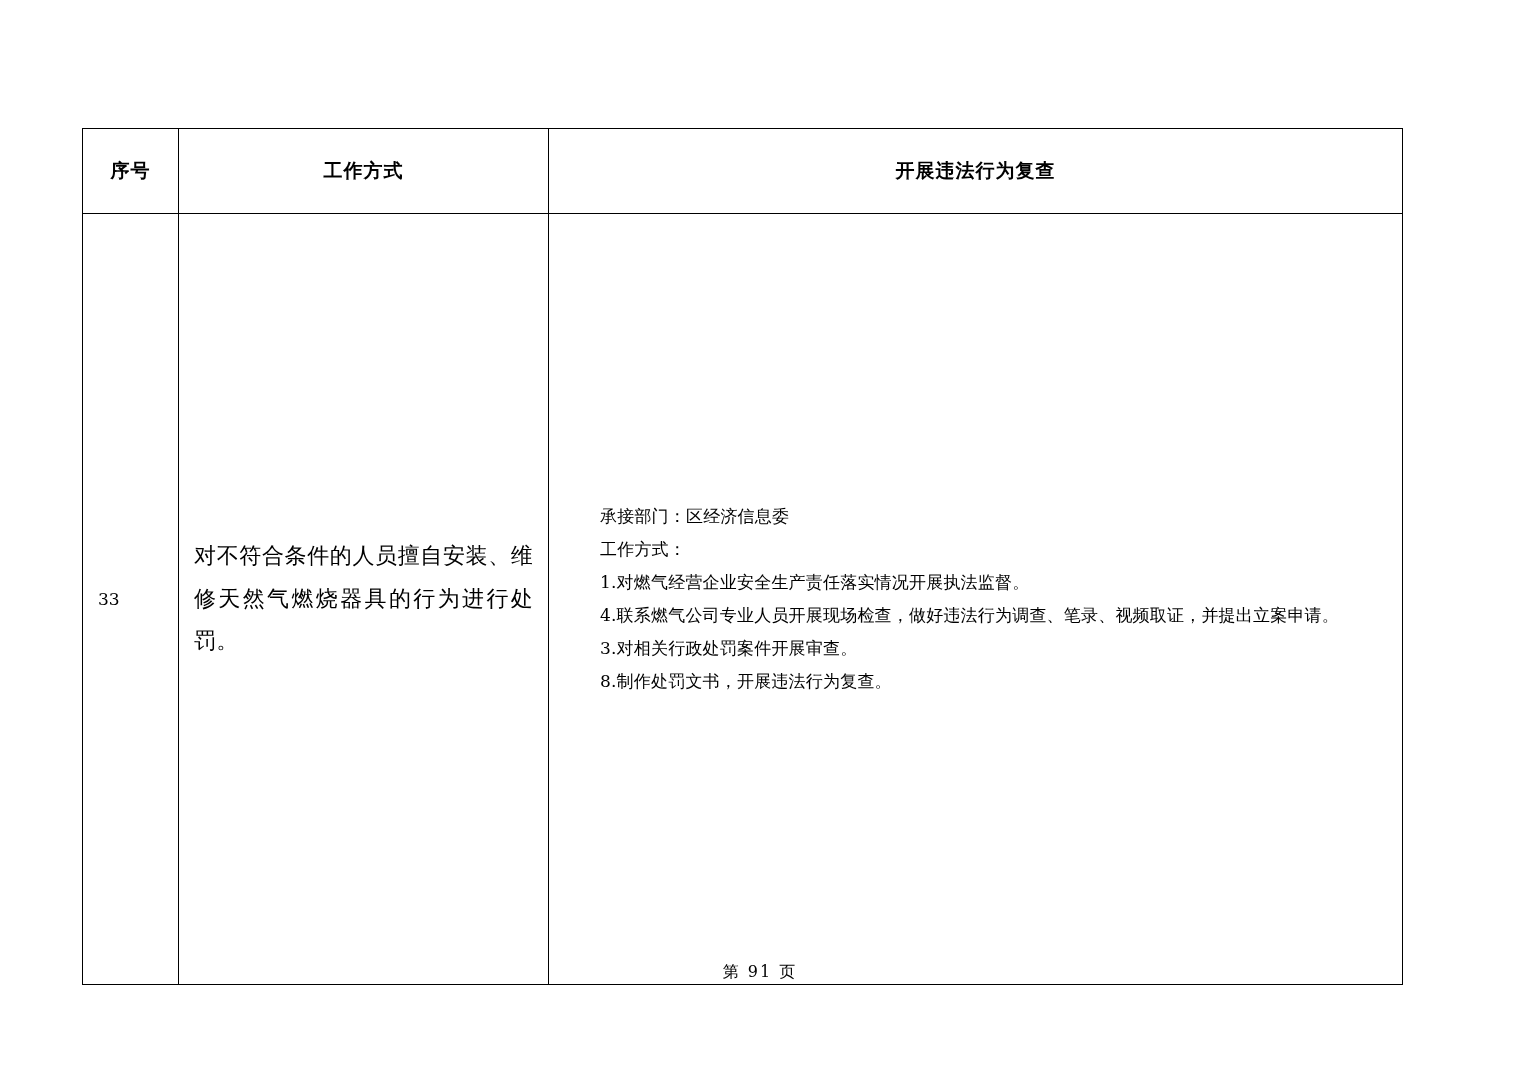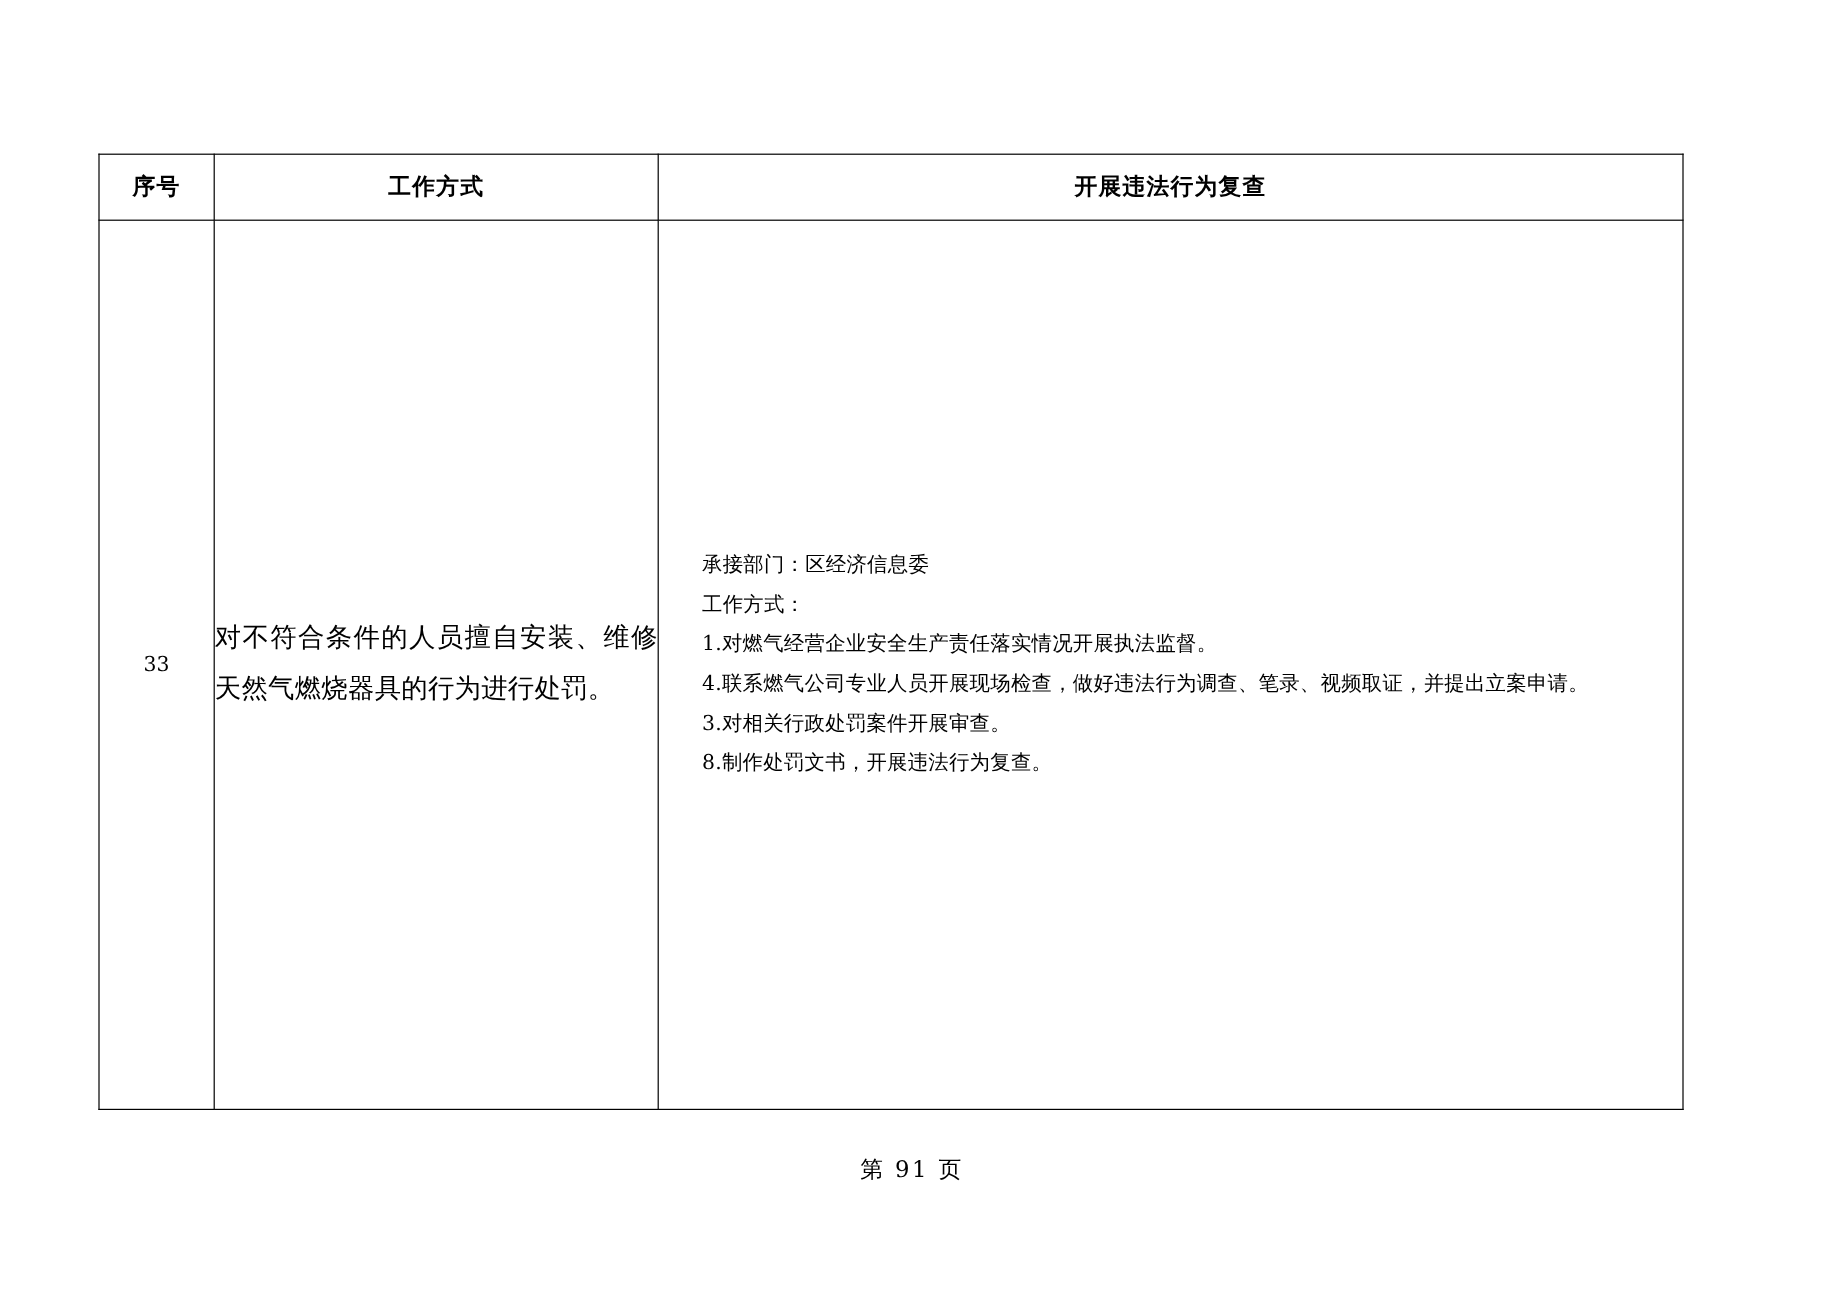--- a/index.html
+++ b/index.html
@@ -26,39 +26,39 @@
     position: absolute;
     left: 82px;
     top: 128px;
     width: 1320px;
     border-collapse: collapse;
     table-layout: fixed;
   }
   table.doc-table td, table.doc-table th {
     border: 1px solid #000000;
     vertical-align: middle;
-    padding: 0;
+    padding: 15px;
   }
   .col-no    { width: 96px; }
   .col-name  { width: 370px; }
   .col-dept  { width: 854px; }
 
   thead th {
     height: 54px;
     text-align: center;
     font-weight: bold;
     font-size: 19px;
     letter-spacing: 1px;
     font-family: "DejaVu Serif", "Liberation Serif", serif;
   }
   tbody td {
     height: 740px;
   }
   .cell-no {
-    text-align: center;
+    text-align: left;
     font-size: 17px;
     font-family: "DejaVu Serif", "Liberation Serif", serif;
   }
   .cell-name {
     font-size: 22px;
     line-height: 1.95;
     padding: 0 6px 0 8px;
     text-align: justify;
     letter-spacing: 0.2px;
   }
@@ -73,21 +73,21 @@
     display: block;
     text-indent: 0;
     margin-left: 36px;
   }
   .footer {
     position: absolute;
     left: 0;
     top: 962px;
     width: 1520px;
     text-align: center;
-    font-size: 19px;
+    font-size: 16px;
     font-family: "DejaVu Serif", "Liberation Serif", serif;
     letter-spacing: 2px;
   }
 </style>
 </head>
 <body>
 
 <div class="page">
 
   <table class="doc-table">

